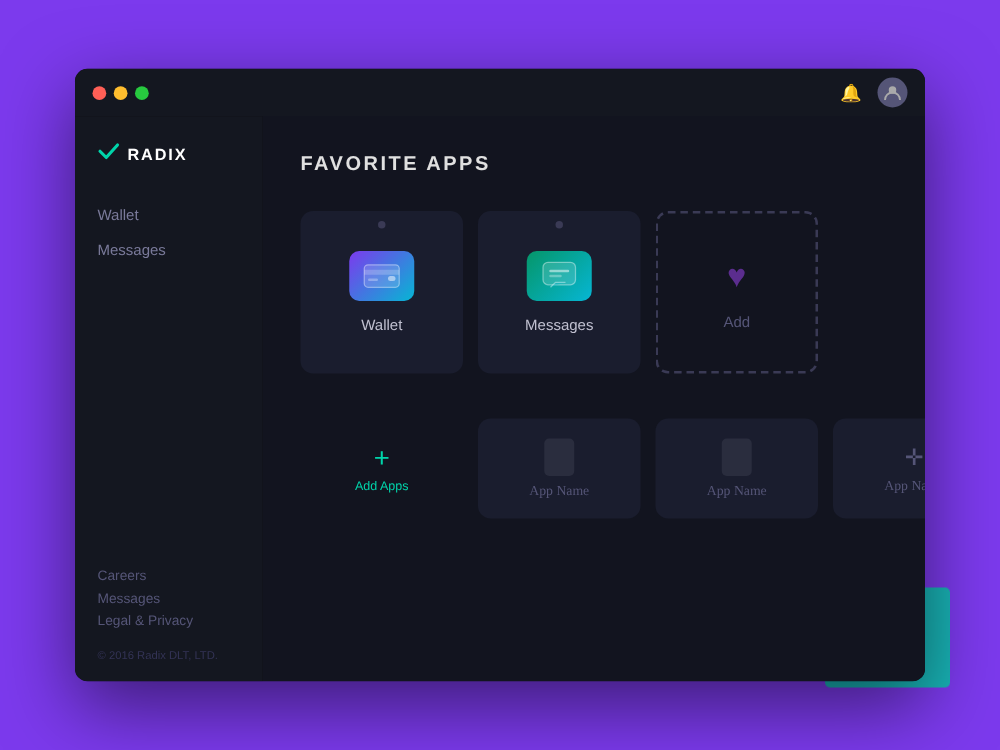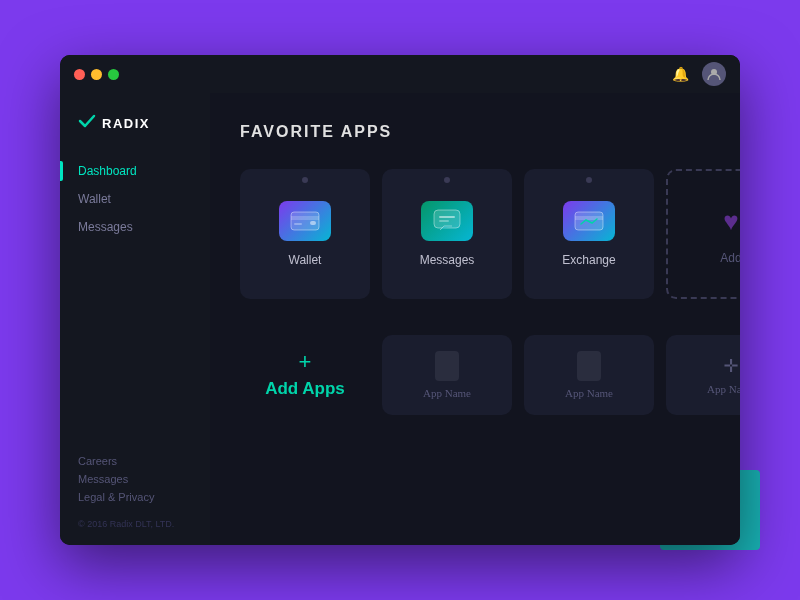--- a/index.html
+++ b/index.html
@@ -294,22 +294,22 @@
       background: transparent;
     }
 
     .add-apps-plus {
       font-size: 22px;
       color: #00d4aa;
       line-height: 1;
     }
 
     .add-apps-label {
-      font-size: 17px;
-      font-weight: 700;
+      font-size: 10px;
+      font-weight: 400;
       color: #00d4aa;
     }
 
     .app-name-icon {
       width: 24px;
       height: 30px;
       background: #2a2d3e;
       border-radius: 4px;
     }
 
@@ -365,21 +365,20 @@
       <div class="logo">
         <span class="logo-icon">
           <svg width="18" height="16" viewBox="0 0 18 16" fill="none">
             <path d="M2 8 L7 13 L16 3" stroke="#00d4aa" stroke-width="2.5" stroke-linecap="round" stroke-linejoin="round" fill="none"></path>
           </svg>
         </span>
         <span class="logo-text">RADIX</span>
       </div>
 
       <div class="nav-items">
-        <div class="nav-item active">Dashboard</div>
         <div class="nav-item">Wallet</div>
         <div class="nav-item">Messages</div>
       </div>
 
       <div class="sidebar-footer">
         <span class="sidebar-footer-link">Careers</span>
         <span class="sidebar-footer-link">Messages</span>
         <span class="sidebar-footer-link">Legal &amp; Privacy</span>
         <span class="sidebar-copyright">© 2016 Radix DLT, LTD.</span>
       </div>
@@ -409,31 +408,20 @@
             <svg width="30" height="26" viewBox="0 0 30 26" fill="none">
               <rect x="2" y="2" width="26" height="18" rx="4" fill="rgba(255,255,255,0.15)" stroke="rgba(255,255,255,0.4)" stroke-width="1"></rect>
               <path d="M8 22 L12 18 L20 18" stroke="rgba(255,255,255,0.4)" stroke-width="1" fill="rgba(6,182,212,0.3)"></path>
               <rect x="7" y="8" width="16" height="2" rx="1" fill="rgba(255,255,255,0.5)"></rect>
               <rect x="7" y="12" width="10" height="2" rx="1" fill="rgba(255,255,255,0.3)"></rect>
             </svg>
           </div>
           <span class="app-label">Messages</span>
         </div>
 
-        <div class="app-card">
-          <div class="app-card-pin"></div>
-          <div class="app-icon-exchange">
-            <svg width="30" height="24" viewBox="0 0 30 24" fill="none">
-              <rect x="1" y="3" width="28" height="18" rx="3" fill="rgba(255,255,255,0.15)" stroke="rgba(255,255,255,0.4)" stroke-width="1"></rect>
-              <rect x="1" y="7" width="28" height="4" fill="rgba(255,255,255,0.2)"></rect>
-              <path d="M7 15 L12 11 L18 14 L23 10" stroke="#00d4aa" stroke-width="1.5" fill="none" stroke-linecap="round"></path>
-            </svg>
-          </div>
-          <span class="app-label">Exchange</span>
-        </div>
 
         <div class="app-card add-card">
           <div class="app-icon-add">
             <span class="heart-symbol">♥</span>
           </div>
           <span class="app-label add-label">Add</span>
         </div>
       </div>
 
       <div class="bottom-apps-row">

